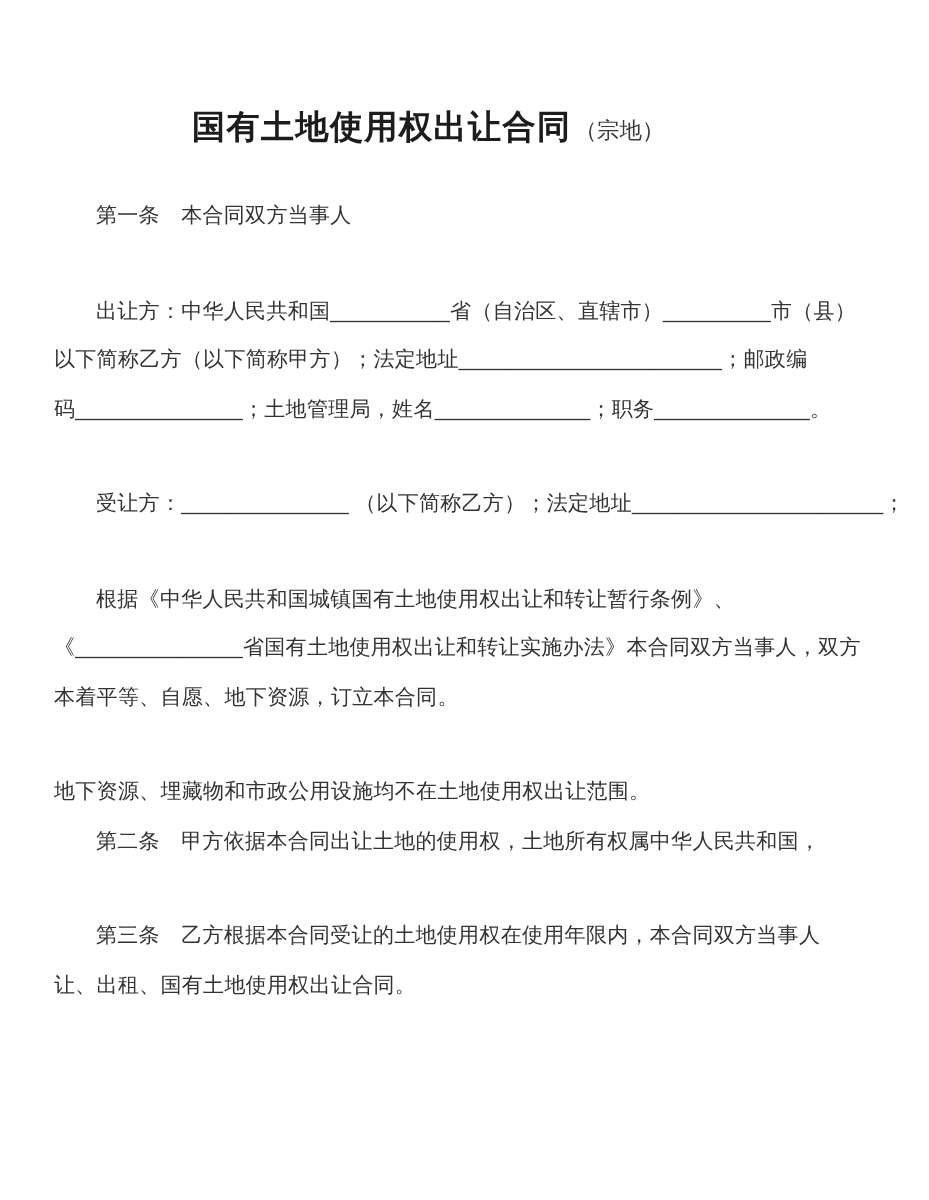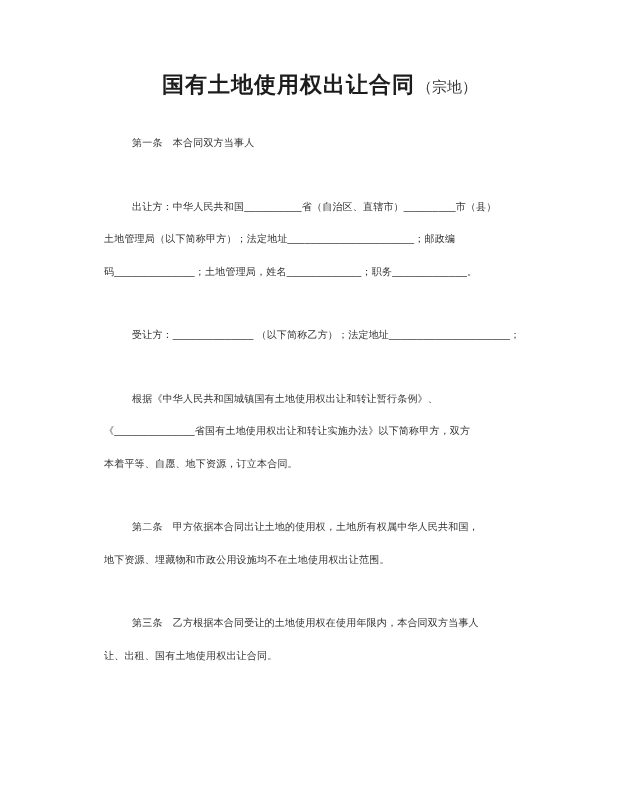--- a/index.html
+++ b/index.html
@@ -10,21 +10,21 @@
   body {
     width: 619px;
     height: 800px;
     overflow: hidden;
     font-family: "Liberation Sans", "DejaVu Sans", sans-serif;
   }
   .page {
     box-sizing: border-box;
     width: 619px;
     height: 800px;
-    padding: 66px 84px 0 104px;
+    padding: 66px 84px 0 36px;
     background: #ffffff;
   }
   .title-block {
     text-align: center;
     line-height: 38px;
     height: 38px;
     margin-bottom: 23px;
     white-space: nowrap;
   }
   .title-main {
@@ -37,21 +37,21 @@
     font-size: 15px;
     font-weight: normal;
     color: #3a3a3a;
     margin-left: 2px;
   }
   .para {
     margin: 0 0 31px 0;
   }
   .line {
     display: block;
-    font-size: 10px;
+    font-size: 14px;
     line-height: 32.5px;
     color: #333333;
     letter-spacing: 0.2px;
     white-space: nowrap;
   }
   .line.indent {
     padding-left: 28px;
   }
 </style>
 </head>
@@ -62,37 +62,37 @@
   <div class="title-block">
     <span class="title-main">国有土地使用权出让合同</span><span class="title-suffix">（宗地）</span>
   </div>
 
   <div class="para">
     <span class="line indent">第一条　本合同双方当事人</span>
   </div>
 
   <div class="para">
     <span class="line indent">出让方：中华人民共和国__________省（自治区、直辖市）_________市（县）</span>
-    <span class="line">土地管理局（以下简称甲方）；法定地址______________________；邮政编</span>
+    <span class="line">以下简称乙方（以下简称甲方）；法定地址______________________；邮政编</span>
     <span class="line">码______________；土地管理局，姓名_____________；职务_____________。</span>
   </div>
 
   <div class="para">
     <span class="line indent">受让方：______________ （以下简称乙方）；法定地址_____________________；</span>
   </div>
 
   <div class="para">
     <span class="line indent">根据《中华人民共和国城镇国有土地使用权出让和转让暂行条例》、</span>
-    <span class="line">《______________省国有土地使用权出让和转让实施办法》以下简称甲方，双方</span>
+    <span class="line">《______________省国有土地使用权出让和转让实施办法》本合同双方当事人，双方</span>
     <span class="line">本着平等、自愿、地下资源，订立本合同。</span>
   </div>
 
   <div class="para">
+    <span class="line">地下资源、埋藏物和市政公用设施均不在土地使用权出让范围。</span>
     <span class="line indent">第二条　甲方依据本合同出让土地的使用权，土地所有权属中华人民共和国，</span>
-    <span class="line">地下资源、埋藏物和市政公用设施均不在土地使用权出让范围。</span>
   </div>
 
   <div class="para">
     <span class="line indent">第三条　乙方根据本合同受让的土地使用权在使用年限内，本合同双方当事人</span>
     <span class="line">让、出租、国有土地使用权出让合同。</span>
   </div>
 
 </div>
 
 </body></html>

